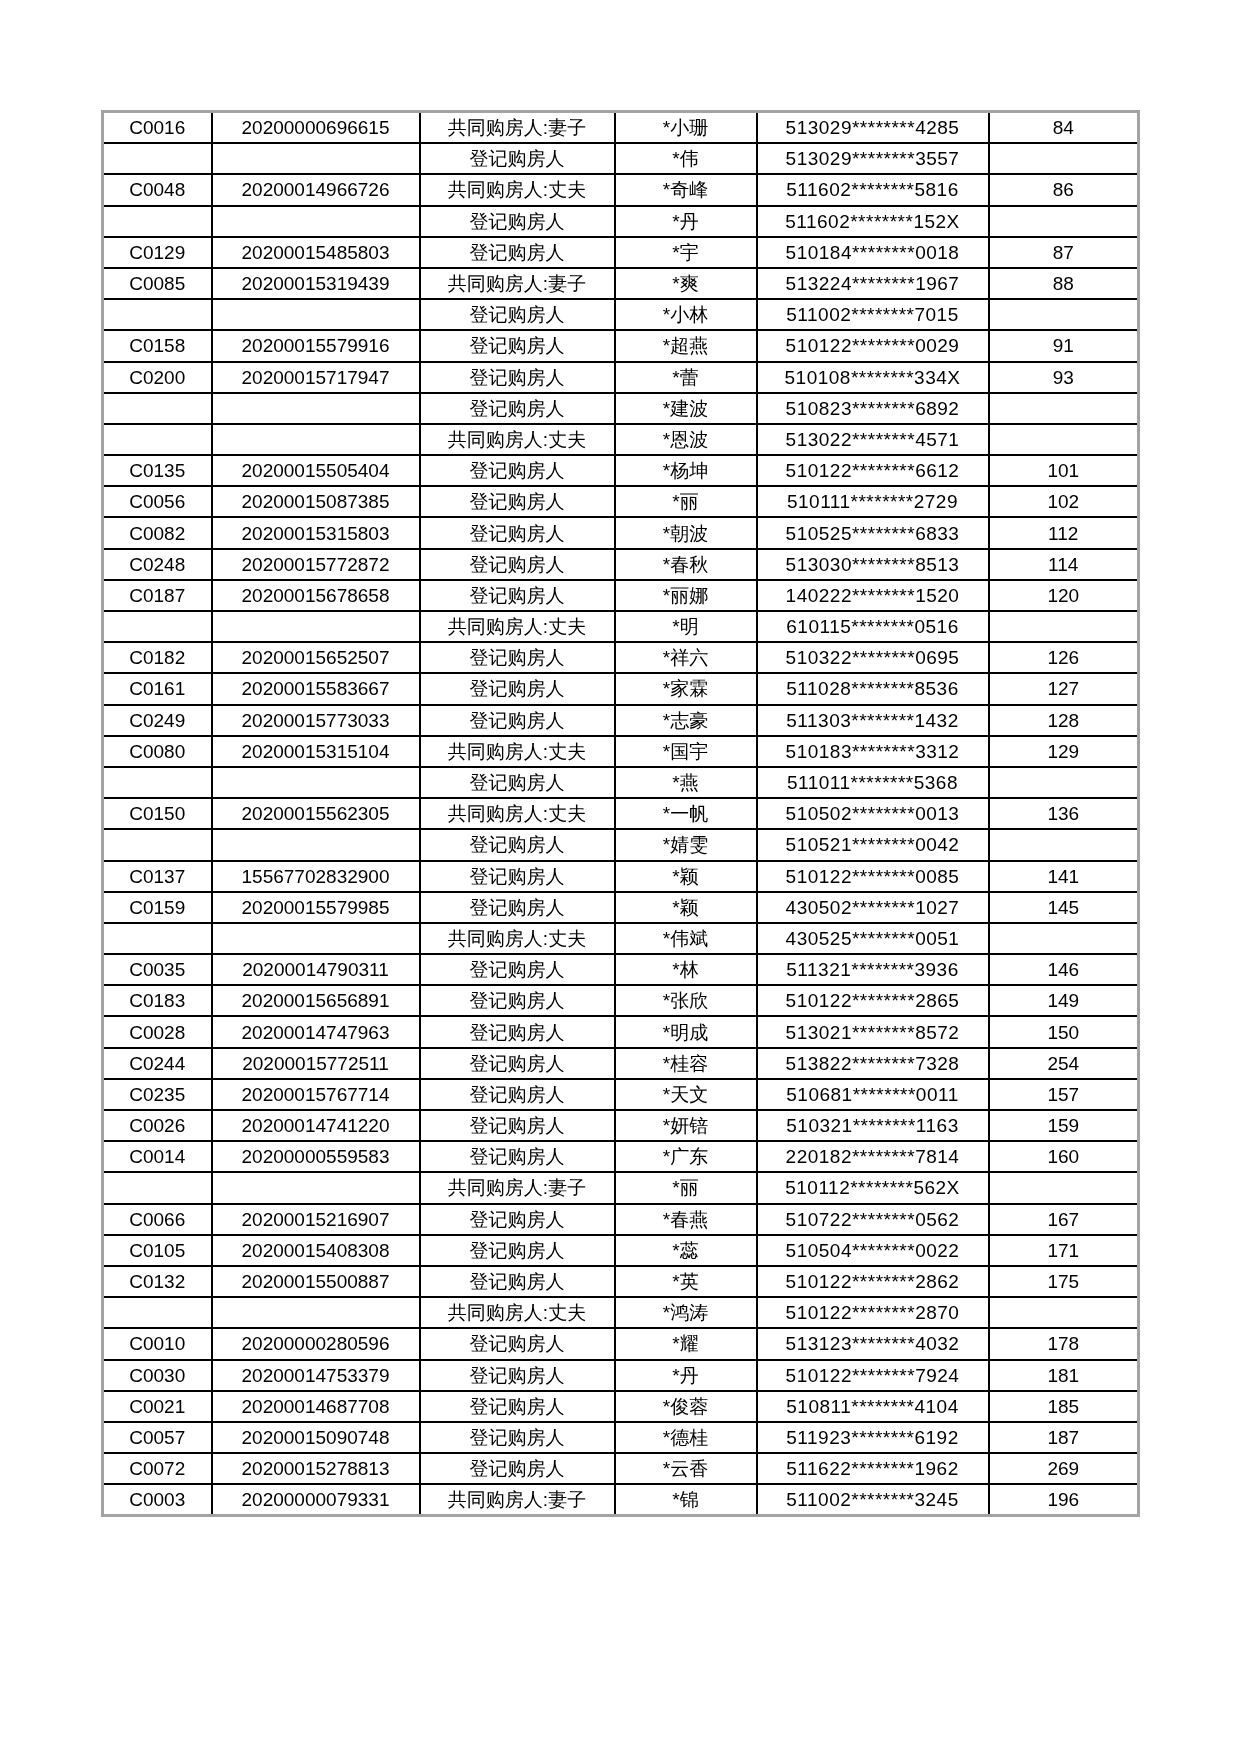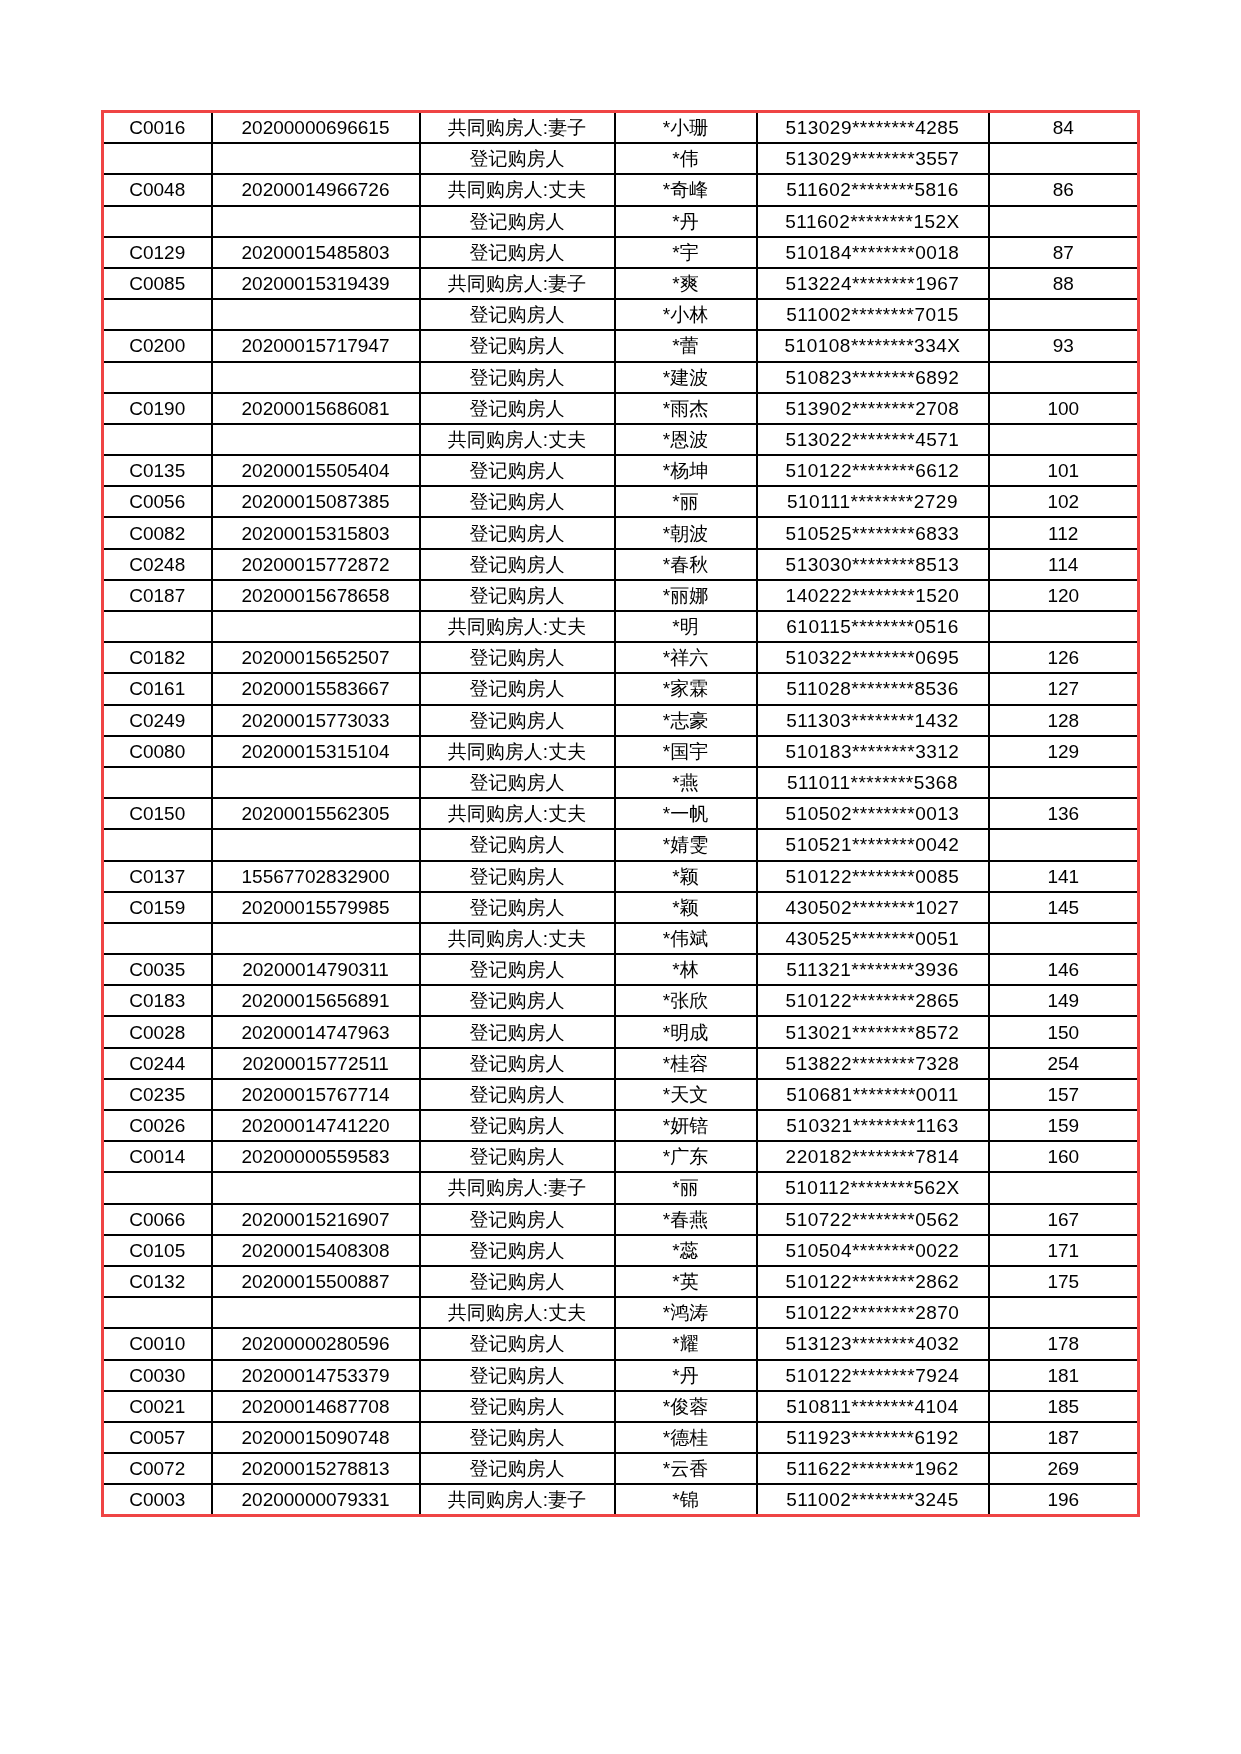--- a/index.html
+++ b/index.html
@@ -15,21 +15,21 @@
     overflow: hidden;
     font-family: "Liberation Sans", "DejaVu Sans", sans-serif;
     color: #000000;
   }
   table.buyers {
     position: absolute;
     left: 101px;
     top: 110px;
     border-collapse: collapse;
     table-layout: fixed;
-    border: 3px solid #ef4444;
+    border: 3px solid #a3a3a3;
   }
   table.buyers td {
     border: 2px solid #000000;
     height: 29.2px;
     padding: 0 2px;
     text-align: center;
     vertical-align: middle;
     font-size: 19px;
     line-height: 1;
     white-space: nowrap;
@@ -107,42 +107,42 @@
   </tr>
         <tr>
     <td class="cell-code"></td>
     <td class="cell-reg"></td>
     <td class="cell-role">登记购房人</td>
     <td class="cell-name">*小林</td>
     <td class="cell-id">511002********7015</td>
     <td class="cell-seq"></td>
   </tr>
         <tr>
+    <td class="cell-code">C0158</td>
+    <td class="cell-reg">20200015579916</td>
+    <td class="cell-role">登记购房人</td>
+    <td class="cell-name">*超燕</td>
+    <td class="cell-id">510122********0029</td>
+    <td class="cell-seq">91</td>
+  </tr>
+        <tr>
     <td class="cell-code">C0200</td>
     <td class="cell-reg">20200015717947</td>
     <td class="cell-role">登记购房人</td>
     <td class="cell-name">*蕾</td>
     <td class="cell-id">510108********334X</td>
     <td class="cell-seq">93</td>
   </tr>
         <tr>
     <td class="cell-code"></td>
     <td class="cell-reg"></td>
     <td class="cell-role">登记购房人</td>
     <td class="cell-name">*建波</td>
     <td class="cell-id">510823********6892</td>
     <td class="cell-seq"></td>
-  </tr>
-        <tr>
-    <td class="cell-code">C0190</td>
-    <td class="cell-reg">20200015686081</td>
-    <td class="cell-role">登记购房人</td>
-    <td class="cell-name">*雨杰</td>
-    <td class="cell-id">513902********2708</td>
-    <td class="cell-seq">100</td>
   </tr>
         <tr>
     <td class="cell-code"></td>
     <td class="cell-reg"></td>
     <td class="cell-role">共同购房人:丈夫</td>
     <td class="cell-name">*恩波</td>
     <td class="cell-id">513022********4571</td>
     <td class="cell-seq"></td>
   </tr>
         <tr>

